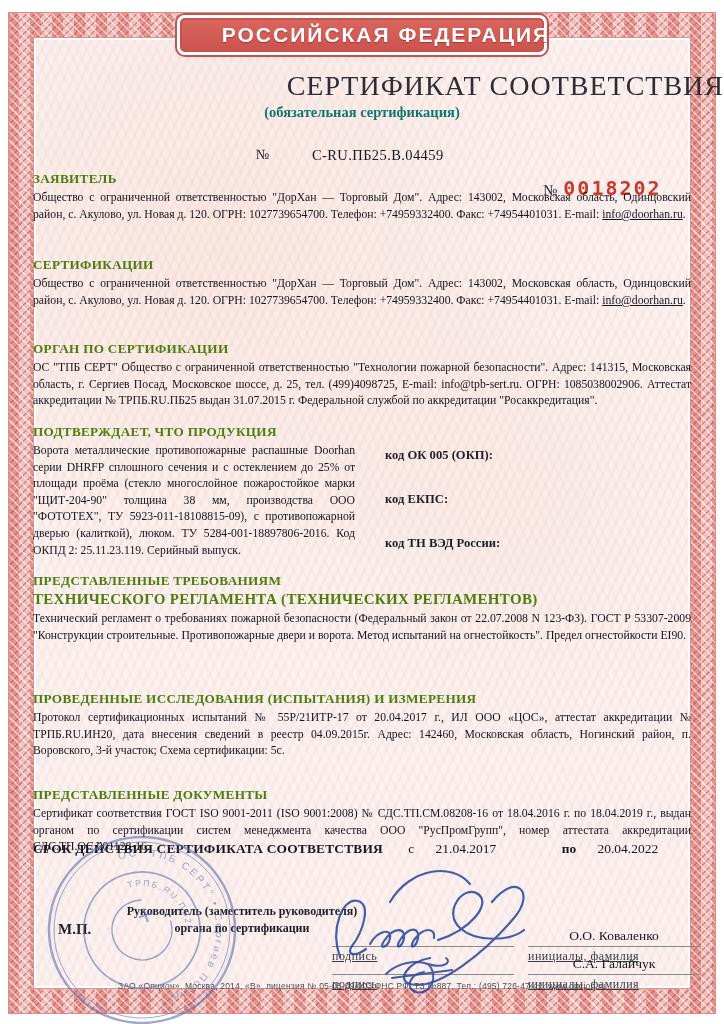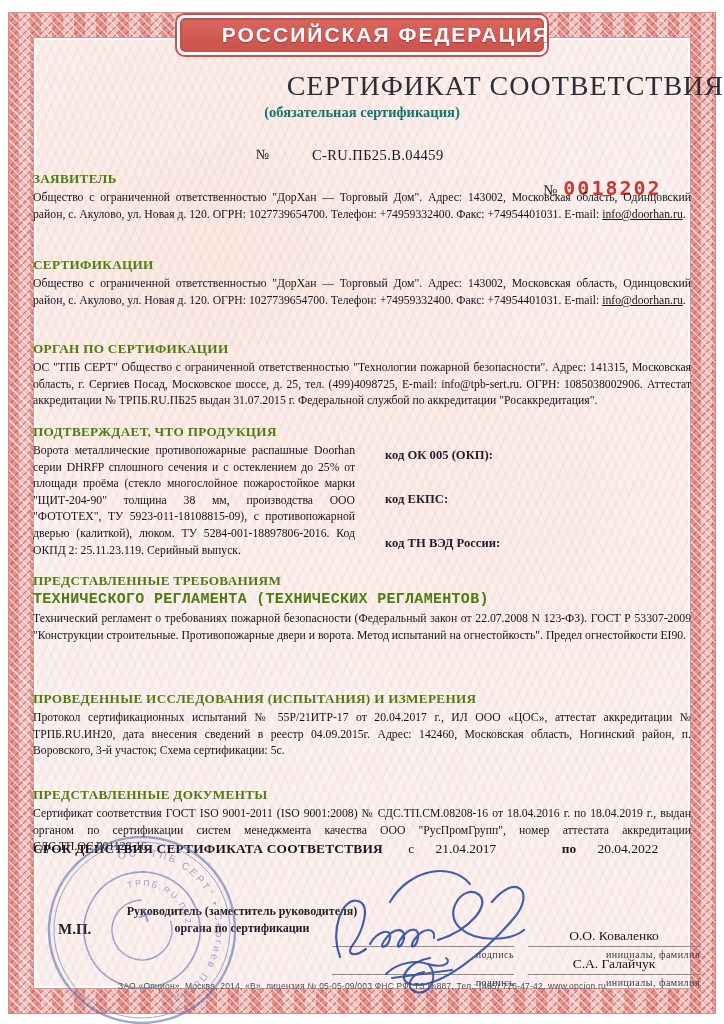--- a/index.html
+++ b/index.html
@@ -67,21 +67,21 @@
   .product-body{width:322px;}
   .code-item{position:absolute;left:385px;font-size:12.6px;font-weight:bold;color:#1e1e27;white-space:nowrap;}
   .validity{position:absolute;top:841px;left:33px;width:658px;font-size:13.4px;white-space:nowrap;}
   .validity .vtitle{font-weight:bold;letter-spacing:.2px;}
   .validity .vlbl{margin-left:22px;}
   .validity .vdate{margin-left:18px;font-size:13.5px;}
   .validity .vlbl2{margin-left:62px;font-weight:bold;}
   .mp{position:absolute;top:921px;left:58px;font-size:15px;font-weight:bold;color:#1e1e27;}
   .sig-label{position:absolute;text-align:center;font-weight:bold;font-size:12px;color:#1e1e27;line-height:1.45;}
   .sig-line{position:absolute;border-bottom:1px solid #8a8a8a;}
-  .sig-caption{position:absolute;font-size:10px;color:#3a3a44;text-align:right;letter-spacing:.5px;}
+  .sig-caption{position:absolute;font-size:12px;color:#3a3a44;text-align:left;letter-spacing:.5px;text-decoration:underline;}
   .sig-name{position:absolute;font-size:13.5px;color:#15151d;text-align:center;}
   .footer{
     position:absolute;top:981px;left:0;width:100%;text-align:center;
     font-family:"Liberation Sans",sans-serif;font-size:8.5px;color:#4a4a52;letter-spacing:.2px;
   }
   .overlay{position:absolute;left:0;top:0;pointer-events:none;}
 </style>
 </head>
 <body>
 
@@ -122,21 +122,21 @@
   <div class="sec" style="top:424px;">
     <h2>ПОДТВЕРЖДАЕТ, ЧТО ПРОДУКЦИЯ</h2>
     <p class="product-body">Ворота металлические противопожарные распашные Doorhan серии DHRFP сплошного сечения и с остеклением до 25% от площади проёма (стекло многослойное пожаростойкое марки "ЩИТ-204-90" толщина 38 мм, производства ООО "ФОТОТЕХ", ТУ 5923-011-18108815-09), с противопожарной дверью (калиткой), люком. ТУ 5284-001-18897806-2016. Код ОКПД 2: 25.11.23.119. Серийный выпуск.</p>
   </div>
   <div class="code-item" style="top:448px;">код ОК 005 (ОКП):</div>
   <div class="code-item" style="top:492px;">код ЕКПС:</div>
   <div class="code-item" style="top:536px;">код ТН ВЭД России:</div>
 
   <div class="sec" style="top:573px;">
     <h2>ПРЕДСТАВЛЕННЫЕ ТРЕБОВАНИЯМ</h2>
-    <h2 class="big" style="margin-top:-1px;font-family:Liberation Mono, monospace;">ТЕХНИЧЕСКОГО РЕГЛАМЕНТА (ТЕХНИЧЕСКИХ РЕГЛАМЕНТОВ)</h2>
+    <h2 class="big" style="margin-top:-1px;">ТЕХНИЧЕСКОГО РЕГЛАМЕНТА (ТЕХНИЧЕСКИХ РЕГЛАМЕНТОВ)</h2>
     <p>Технический регламент о требованиях пожарной безопасности (Федеральный закон  от 22.07.2008 N 123-ФЗ). ГОСТ Р 53307-2009 "Конструкции строительные. Противопожарные двери и ворота. Метод испытаний на огнестойкость". Предел  огнестойкости EI90.</p>
   </div>
 
   <div class="sec" style="top:691px;">
     <h2>ПРОВЕДЕННЫЕ ИССЛЕДОВАНИЯ (ИСПЫТАНИЯ) И ИЗМЕРЕНИЯ</h2>
     <p>Протокол сертификационных испытаний № 55Р/21ИТР-17 от 20.04.2017 г., ИЛ ООО «ЦОС», аттестат аккредитации № ТРПБ.RU.ИН20, дата внесения сведений в реестр 04.09.2015г. Адрес: 142460, Московская область, Ногинский район, п. Воровского, 3-й участок; Схема сертификации: 5с.</p>
   </div>
 
   <div class="sec" style="top:787px;">
     <h2>ПРЕДСТАВЛЕННЫЕ ДОКУМЕНТЫ</h2>

